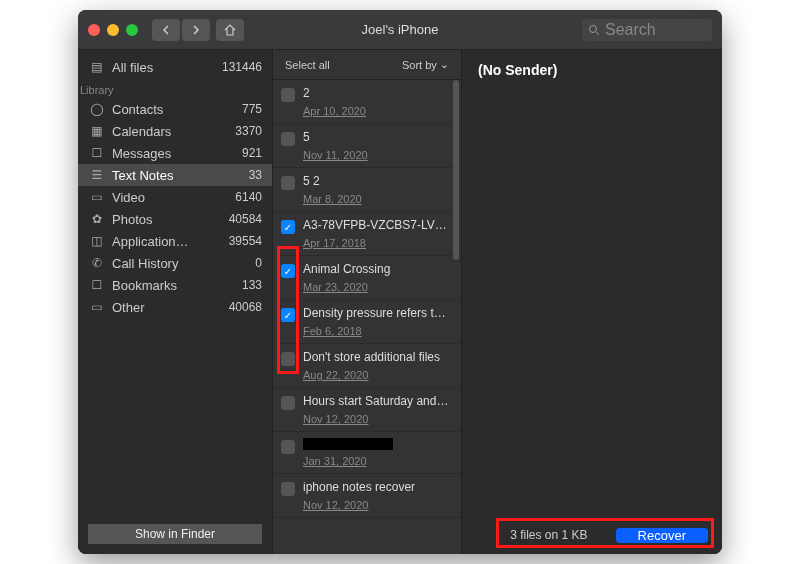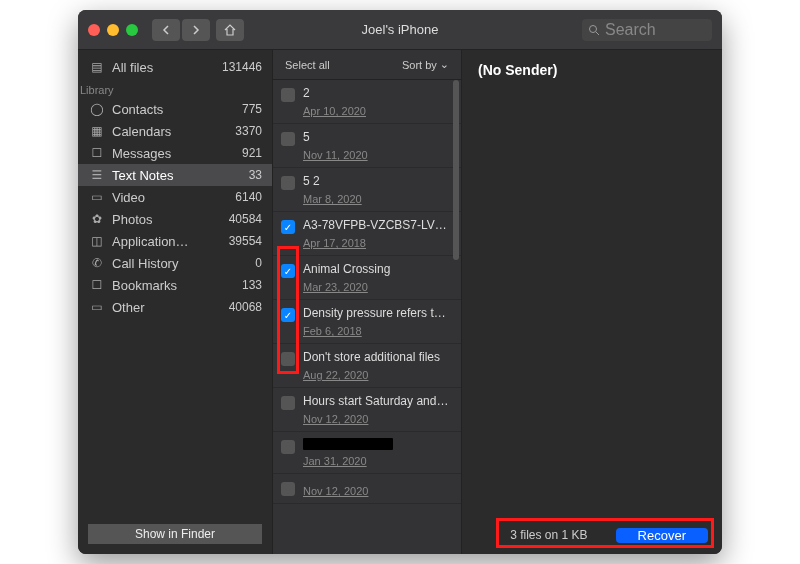--- a/index.html
+++ b/index.html
@@ -221,20 +221,21 @@
             <div class="ttl">Hours start Saturday and en…</div>
             <div class="dte">Nov 12, 2020</div>
           </div>
           <div class="list-item redacted">
             <div class="chk"></div>
             <div class="ttl"></div>
             <div class="dte">Jan 31, 2020</div>
           </div>
           <div class="list-item">
             <div class="chk"></div>
+            <div class="ttl">iphone notes recover</div>
             <div class="dte">Nov 12, 2020</div>
           </div>
         </div>
       <div class="scrollbar"></div>
       <div class="highlight-red hl-checks"></div>
     </div>
 
     <div class="detail" style="position:relative;">
       <div class="detail-head">(No Sender)</div>
       <div class="footer">

